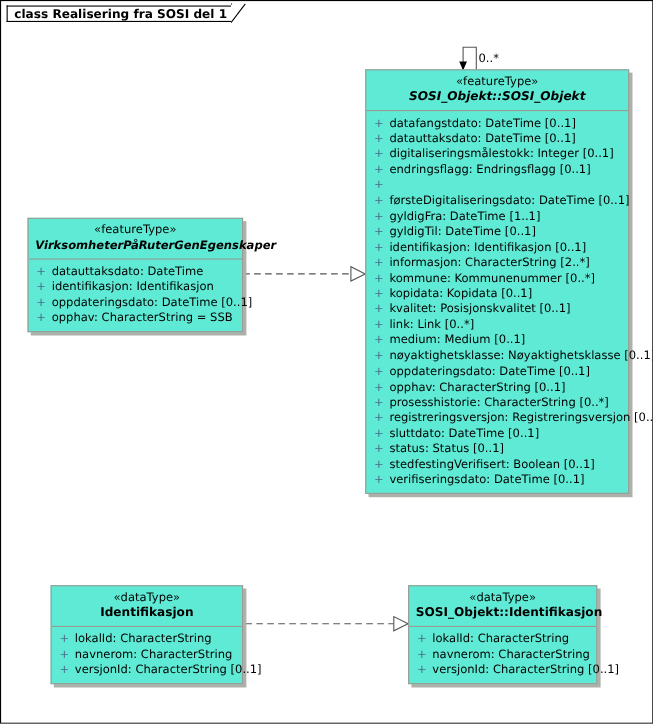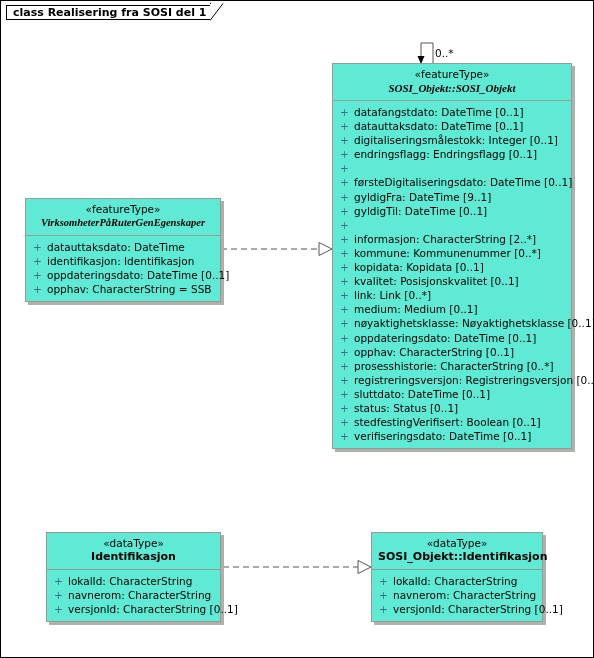--- a/index.html
+++ b/index.html
@@ -77,21 +77,20 @@
   }
   .class-name {
     font-size: 11px;
     font-weight: bold;
     color: #000000;
     line-height: 14px;
     white-space: nowrap;
   }
   .class-name.abstract {
     font-style: italic;
-    font-family: Liberation Serif, serif;
   }
   .uml-attrs {
     padding: 4px 0 5px 0;
     box-sizing: border-box;
   }
   .attr-row {
     display: flex;
     align-items: baseline;
     font-size: 10.5px;
     line-height: 14.1px;
@@ -188,28 +187,29 @@
         </div>
       <div class="attr-row">
           <span class="attr-vis">+</span>
         </div>
       <div class="attr-row">
           <span class="attr-vis">+</span>
           <span class="attr-text">førsteDigitaliseringsdato: DateTime [0..1]</span>
         </div>
       <div class="attr-row">
           <span class="attr-vis">+</span>
-          <span class="attr-text">gyldigFra: DateTime [9..1]</span>
+          <span class="attr-text">gyldigFra: DateTime [1..1]</span>
         </div>
       <div class="attr-row">
           <span class="attr-vis">+</span>
           <span class="attr-text">gyldigTil: DateTime [0..1]</span>
         </div>
       <div class="attr-row">
           <span class="attr-vis">+</span>
+          <span class="attr-text">identifikasjon: Identifikasjon [0..1]</span>
         </div>
       <div class="attr-row">
           <span class="attr-vis">+</span>
           <span class="attr-text">informasjon: CharacterString [2..*]</span>
         </div>
       <div class="attr-row">
           <span class="attr-vis">+</span>
           <span class="attr-text">kommune: Kommunenummer [0..*]</span>
         </div>
       <div class="attr-row">

